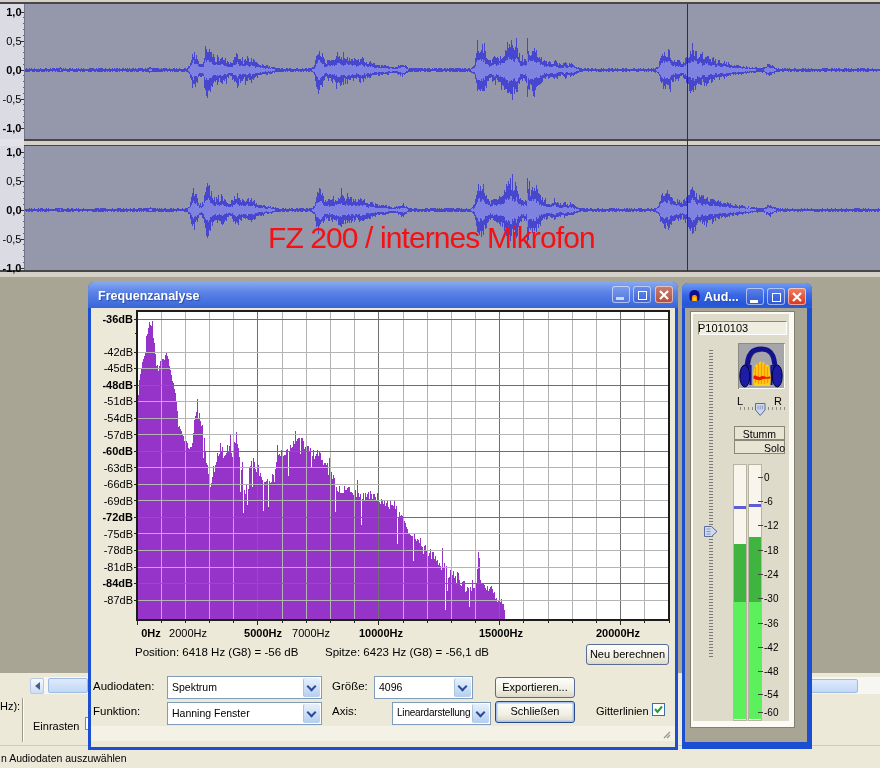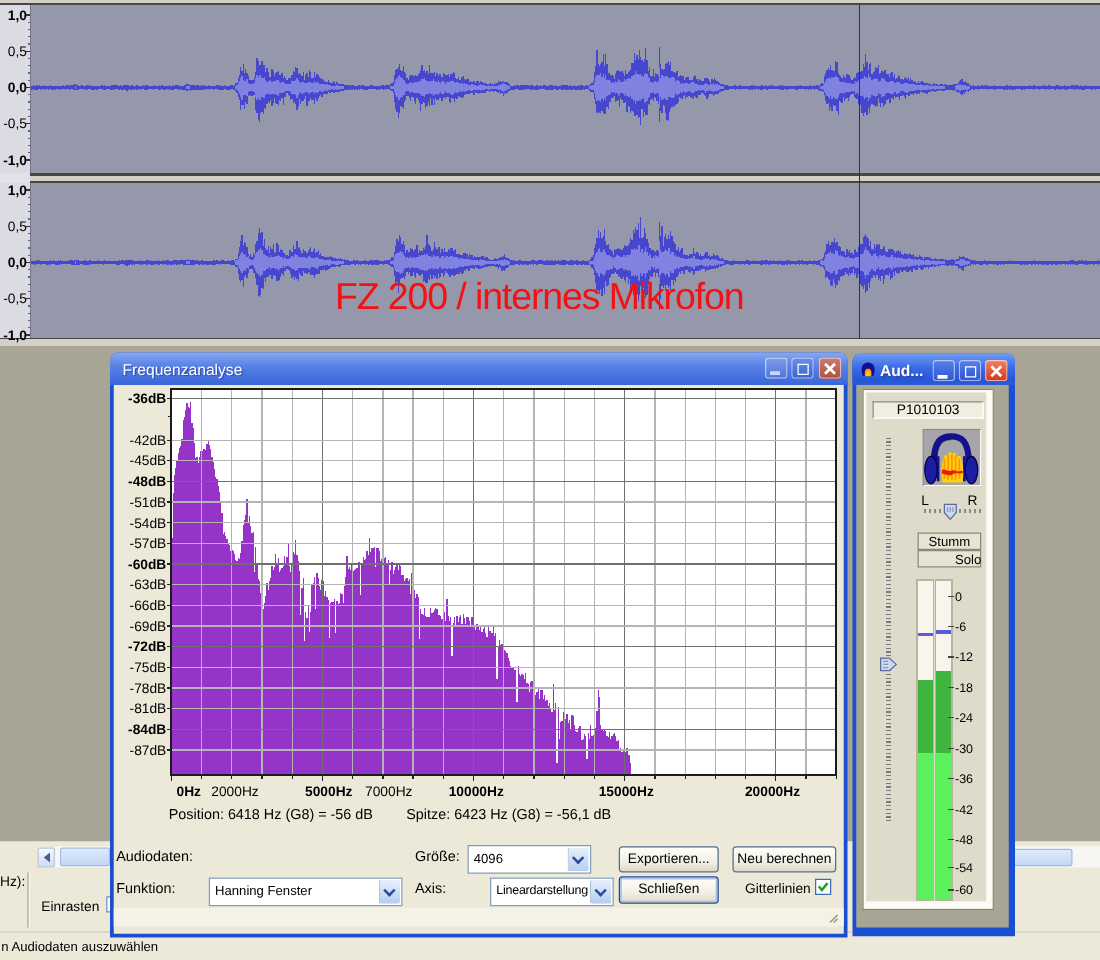--- a/index.html
+++ b/index.html
@@ -105,21 +105,21 @@
 
 <div class="t" style="left:0px;top:700px;font-size:11px">Hz):</div>
 <div class="abs" style="left:22px;top:698px;width:1px;height:44px;background:#9c9a8a"></div>
 <div class="abs" style="left:23px;top:698px;width:1px;height:44px;background:#fdfcf7"></div>
 <div class="t" style="left:33px;top:719.5px;font-size:11px">Einrasten</div>
 <div class="abs" style="left:85px;top:717px;width:13px;height:13px;background:#fff;border:1px solid #6a8bb5;box-sizing:border-box"></div>
 <div class="t" style="left:1px;top:752px;font-size:10.5px">n Audiodaten auszuwählen</div>
 
 <div class="abs" style="left:88px;top:282px;width:590px;height:468px;border-radius:6px 6px 0 0;background:#1b4fd2"></div>
 <div class="abs" style="left:88px;top:282px;width:590px;height:26px;border-radius:6px 6px 0 0;background:linear-gradient(#86a8f0,#5a82e6 40%,#4470de 80%,#3966d6)"></div>
-<div class="t" style="left:98px;top:289px;font-size:12.5px;font-weight:normal;color:#fff;text-shadow:1px 1px 1px #2a4aa8">Frequenzanalyse</div>
+<div class="t" style="left:98px;top:289px;font-size:12.5px;font-weight:bold;color:#fff;text-shadow:1px 1px 1px #2a4aa8">Frequenzanalyse</div>
 <div class="xpbtn" style="left:612px;top:286px;background:linear-gradient(#7d9cea,#4e74dd)"></div>
 <div class="abs" style="left:616px;top:297px;width:8px;height:3px;background:#c9d8f8"></div>
 <div class="xpbtn" style="left:633px;top:286px;background:linear-gradient(#6b8fe9,#3a62d8)"></div>
 <div class="abs" style="left:638px;top:290.5px;width:7px;height:7px;border:1.8px solid #fff"></div>
 <div class="xpbtn" style="left:655px;top:286px;background:linear-gradient(#c97f72,#b14f3e)"></div>
 <svg class="abs" style="left:658px;top:289px" width="12" height="12">
       <path d="M2 2L10 10M10 2L2 10" stroke="#fff" stroke-width="2.2"></path>
     </svg>
 <div class="abs" style="left:91px;top:308px;width:584px;height:439px;background:#ece9d8"></div>
 <div class="abs" style="left:91px;top:726px;width:584px;height:15px;background:#f4f2e6"></div>
@@ -237,27 +237,31 @@
         <line x1="596.4" y1="620" x2="596.4" y2="623" stroke="#222"></line>
         <line x1="620.6" y1="620" x2="620.6" y2="625" stroke="#222"></line>
         <line x1="644.8" y1="620" x2="644.8" y2="623" stroke="#222"></line>
         <line x1="669.0" y1="620" x2="669.0" y2="623" stroke="#222"></line>
       </g>
 </svg>
 <div class="t" style="left:135px;top:646px;font-size:11.5px">Position: 6418 Hz (G8) = -56 dB</div>
 <div class="t" style="left:325px;top:646px;font-size:11.5px">Spitze: 6423 Hz (G8) = -56,1 dB</div>
 
 <div class="t" style="left:93px;top:679.5px;font-size:11.5px">Audiodaten:</div>
+<div class="combo" style="left:167px;top:676px;width:153px;height:21px">
+      <span>Spektrum</span>
+      <i class="cbtn"></i>
+    </div>
 <div class="t" style="left:332px;top:679.5px;font-size:11.5px">Größe:</div>
 <div class="combo" style="left:374px;top:676px;width:97px;height:21px">
       <span>4096</span>
       <i class="cbtn"></i>
     </div>
 <div class="btn" style="left:495px;top:677px;width:78px;height:19px;line-height:18px">Exportieren...</div>
-<div class="btn" style="left:586px;top:677px;width:81px;height:19px;line-height:18px">Neu berechnen</div>
+<div class="btn" style="left:586px;top:644px;width:81px;height:19px;line-height:18px">Neu berechnen</div>
 
 <div class="t" style="left:93px;top:704.5px;font-size:11.5px">Funktion:</div>
 <div class="combo" style="left:167px;top:702px;width:153px;height:21px">
       <span>Hanning Fenster</span>
       <i class="cbtn"></i>
     </div>
 <div class="t" style="left:332px;top:704.5px;font-size:11.5px">Axis:</div>
 <div class="combo" style="left:392px;top:702px;width:97px;height:21px">
       <span style="font-size:10px;letter-spacing:-0.2px">Lineardarstellung</span>
       <i class="cbtn"></i>
@@ -284,21 +288,21 @@
 <div class="xpbtn" style="left:788px;top:288px;background:linear-gradient(#f08264,#d5351c)"></div>
 <svg class="abs" style="left:791px;top:291px" width="12" height="12">
       <path d="M2 2L10 10M10 2L2 10" stroke="#fff" stroke-width="2.2"></path>
     </svg>
 <div class="abs" style="left:685px;top:308px;width:122px;height:434px;background:#a9a594"></div>
 
 <div class="abs" style="left:690px;top:311px;width:105px;height:417px;background:#dfdbca;border:1px solid #82806f;box-sizing:border-box"></div>
     <div class="abs" style="left:691px;top:312px;width:103px;height:415px;border-top:2px solid #fbfaf4;border-left:2px solid #fbfaf4;border-right:5px solid #fbfaf4;border-bottom:6px solid #fbfaf4;box-sizing:border-box"></div>
 
 <div class="abs" style="left:698px;top:321px;width:89px;height:14px;background:#f0eee1;border-top:1px solid #8a8878;border-left:1px solid #8a8878;border-right:1px solid #fff;border-bottom:1px solid #fff;box-sizing:border-box"></div>
-<div class="t" style="left:698px;top:322px;width:89px;font-size:11px;text-align:center">P1010103</div>
+<div class="t" style="left:698px;top:322px;width:89px;font-size:11px;text-align:left">P1010103</div>
 
 <svg class="abs" style="left:738px;top:343px" width="47" height="46">
   <rect x="0" y="0" width="47" height="46" fill="#a6a6aa"></rect>
   <path d="M0.5 45.5V0.5H46" fill="none" stroke="#8a8a86"></path>
   <path d="M46.5 1V45.5H1" fill="none" stroke="#fdfdf8"></path>
   <path d="M9 27C9 9 15.5 6 23 6C30.5 6 37 9 37 27" stroke="#12128e" stroke-width="5" fill="none"></path>
   <path d="M11.5 26C11.5 11 17 8.5 23 8.5" stroke="#000050" stroke-width="1.2" fill="none" opacity="0.5"></path>
   <line x1="12.5" y1="22" x2="12.5" y2="42" stroke="#12128e" stroke-width="2.2"></line>
   <line x1="33.5" y1="22" x2="33.5" y2="42" stroke="#12128e" stroke-width="2.2"></line>
   <ellipse cx="6.8" cy="33" rx="5" ry="11" fill="#1c1ca4" stroke="#000040"></ellipse>

